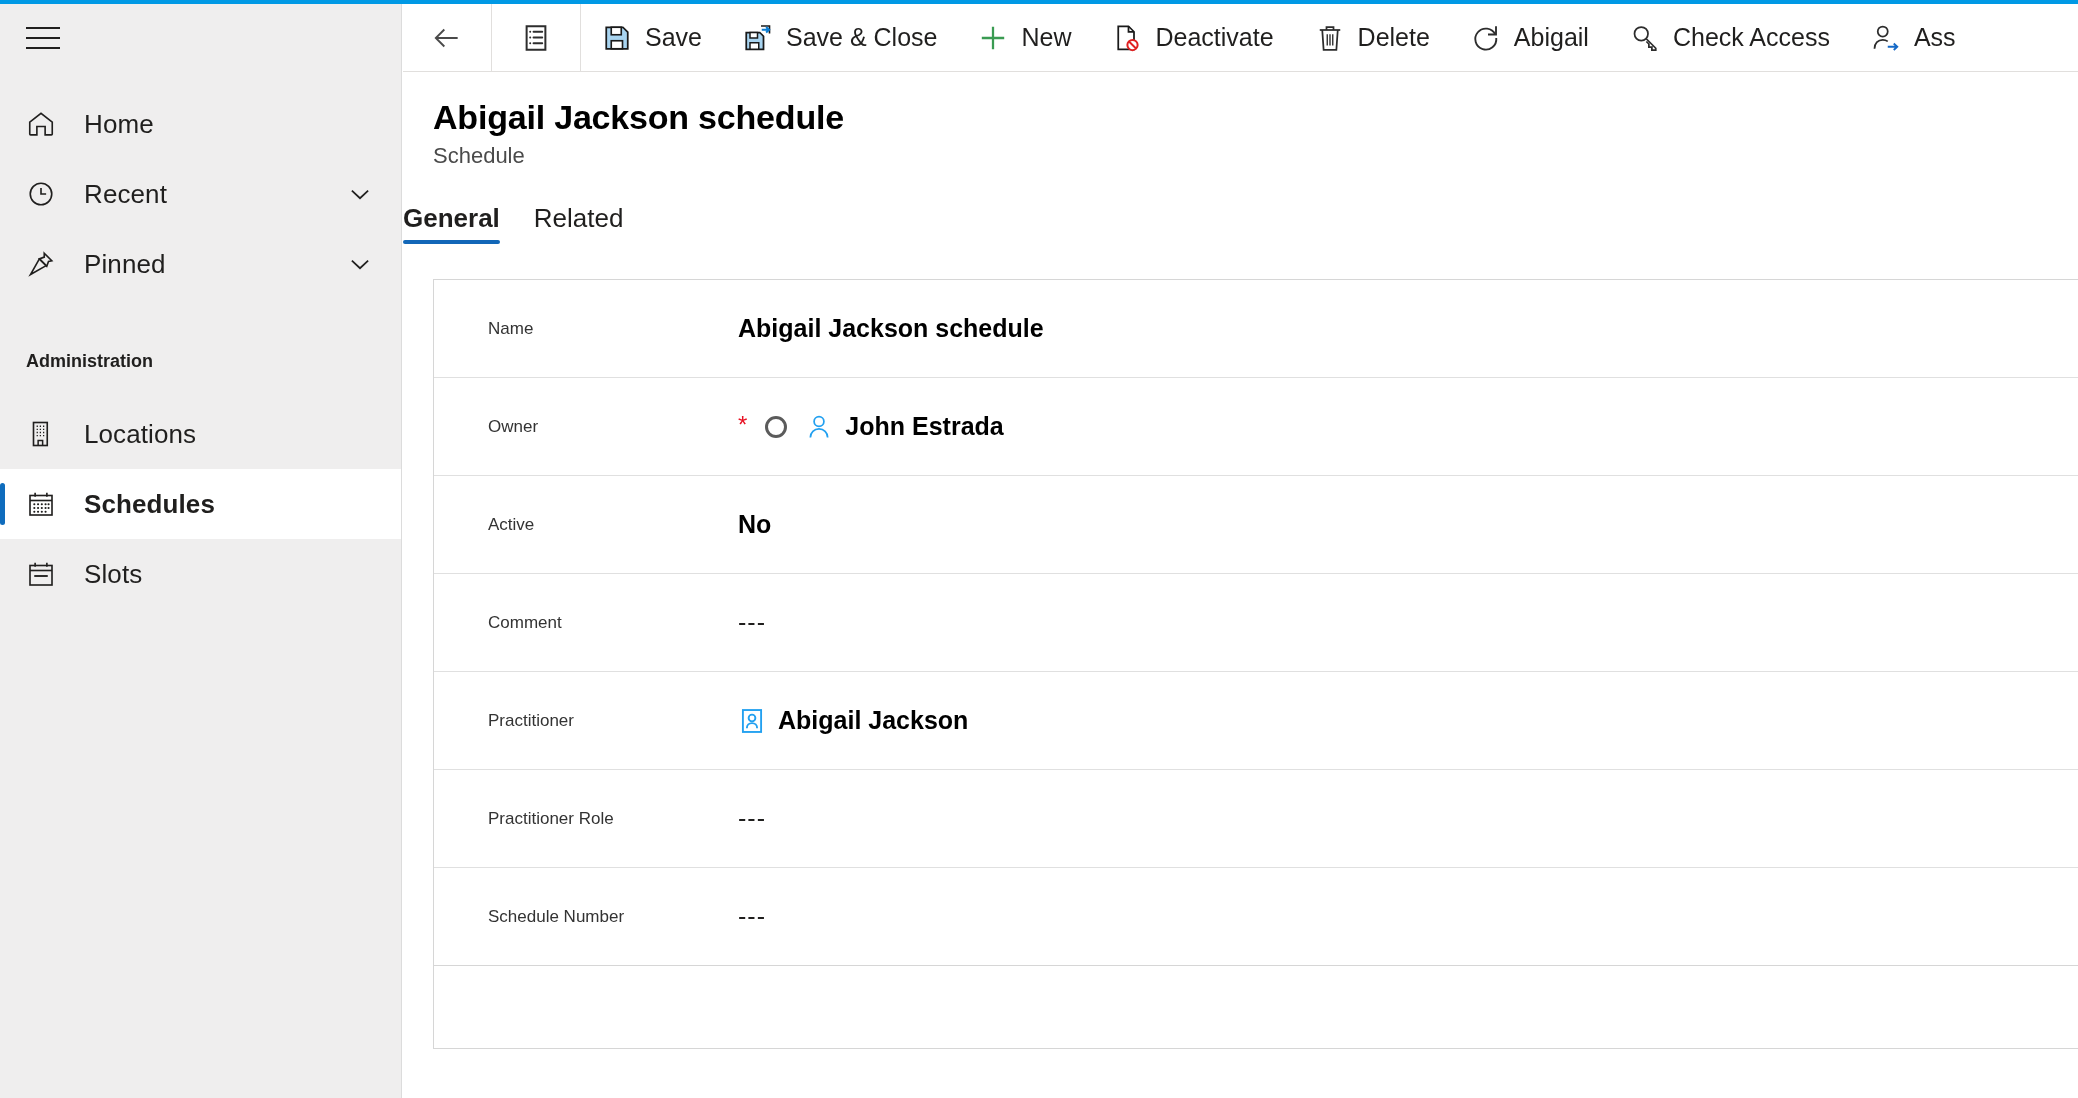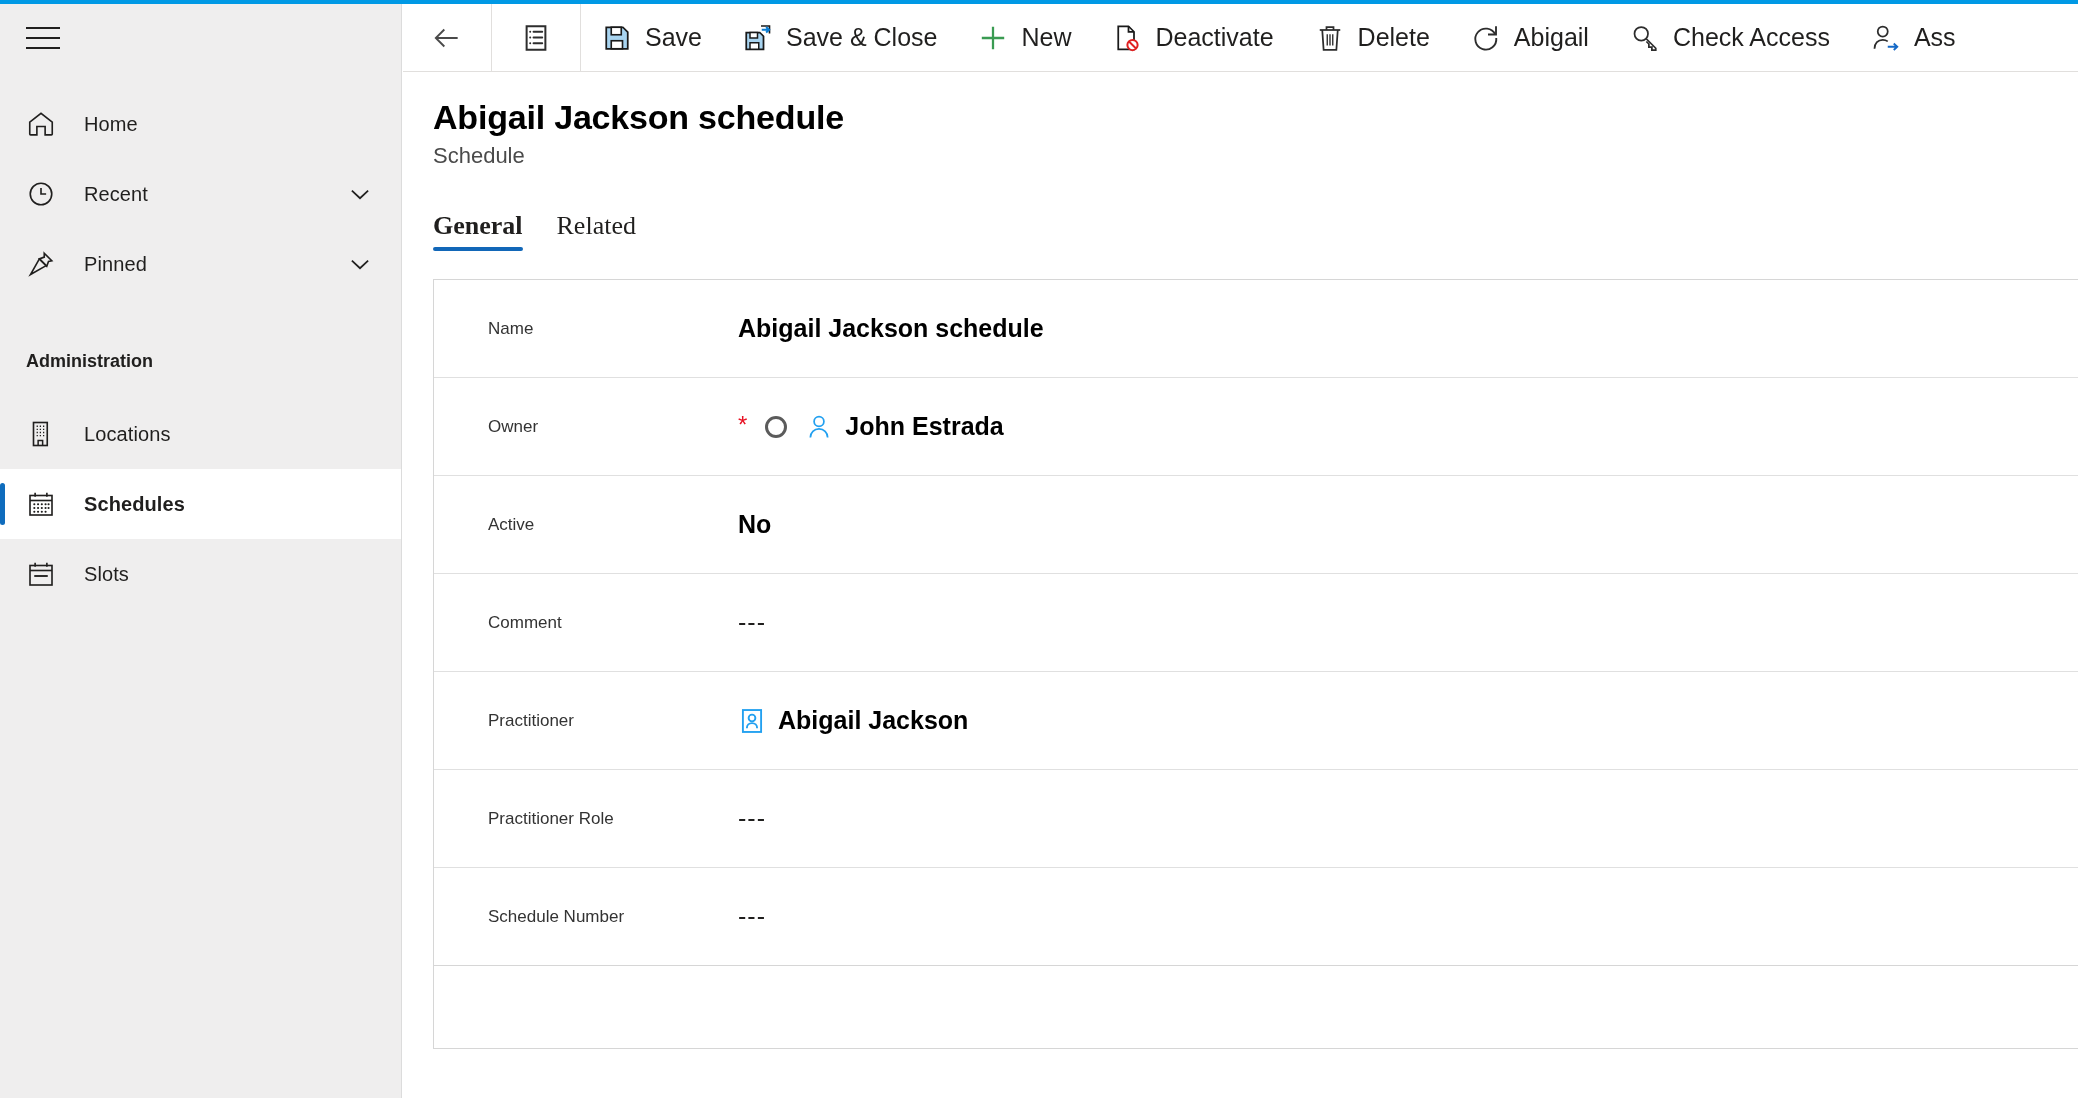--- a/index.html
+++ b/index.html
@@ -74,21 +74,21 @@
   }
   .nav-item .nav-icon {
     width: 42px;
     flex: 0 0 42px;
     display: flex;
     align-items: center;
     justify-content: flex-start;
     color: #201f1e;
   }
   .nav-item .nav-label {
-    font-size: 20px;
+    font-size: 26px;
     color: #201f1e;
     font-weight: 400;
     letter-spacing: .1px;
     margin-left: 16px;
     white-space: nowrap;
   }
   .nav-item .chev {
     margin-left: auto;
     color: #201f1e;
     display: flex;
@@ -182,26 +182,24 @@
     letter-spacing: -0.2px;
   }
   .page-subtitle {
     font-size: 22px;
     color: #4a4a4a;
     margin-top: 6px;
   }
 
   .tabs {
     display: flex;
-    align-items: flex-end;
+    align-items: flex-start;
     gap: 34px;
-    padding-left: 30px;
     margin-top: 34px;
     height: 48px;
-    font-family: Liberation Serif, serif;
   }
   .tab {
     position: relative;
     font-size: 26px;
     color: #201f1e;
     padding-bottom: 10px;
     cursor: pointer;
   }
   .tab.active { font-weight: 700; }
   .tab.active::after {

